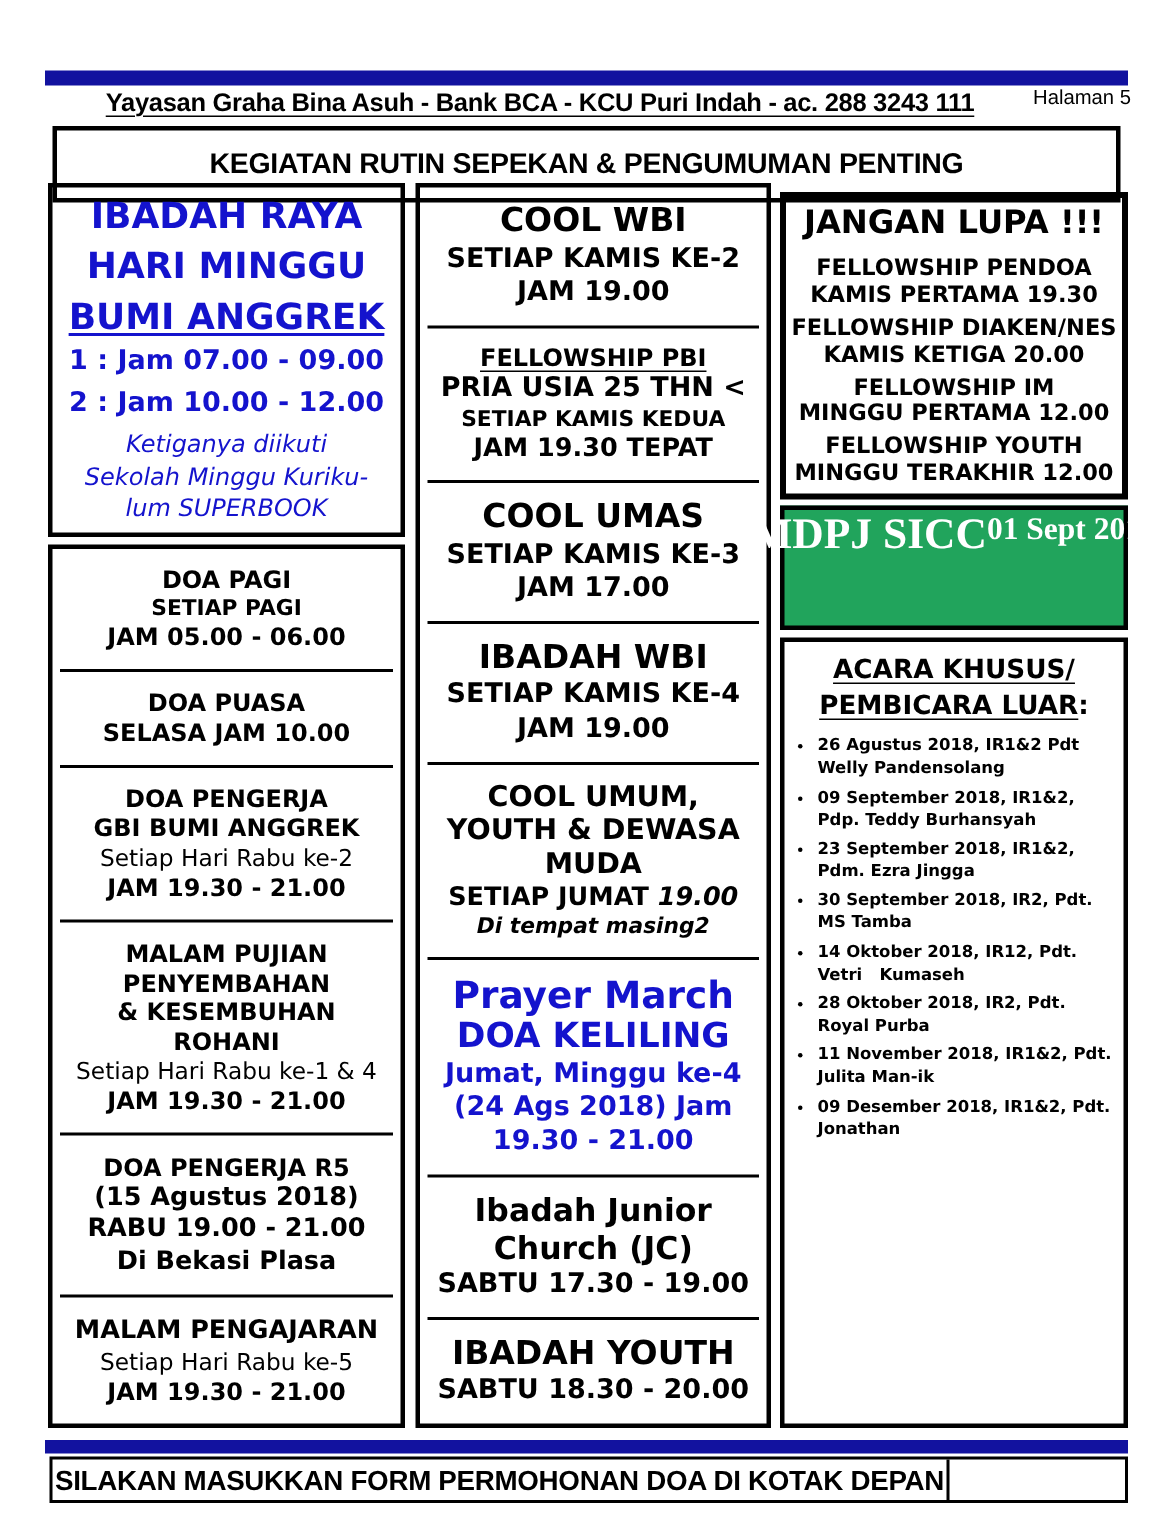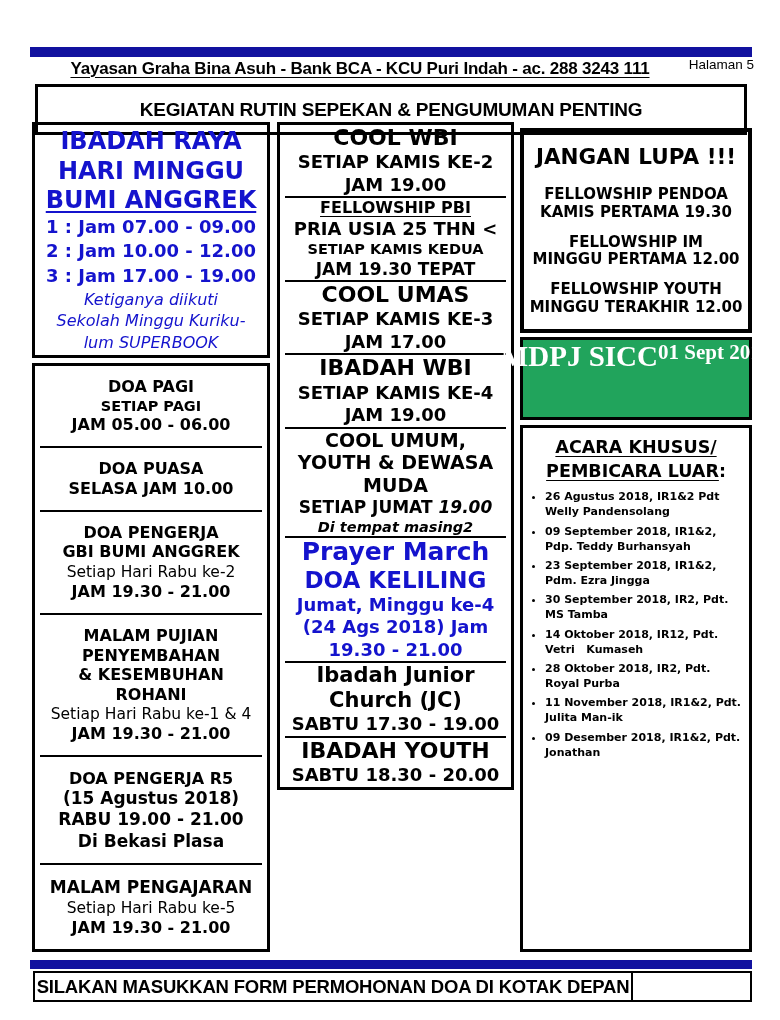--- a/index.html
+++ b/index.html
@@ -37,21 +37,21 @@
   .box{border:3px solid var(--ink);overflow:hidden;text-align:center;}
   .flexcol{display:flex;flex-direction:column;justify-content:space-evenly;}
   .div{border-top:2px solid var(--ink);margin:0 5px;height:0;}
   .i{font-style:italic;}
   .u{text-decoration:underline;text-underline-offset:3px;}
   .blue{color:var(--blue);}
   .nw{white-space:nowrap;}
   
   .left-top{left:32px;top:122px;width:238px;height:236px;color:var(--blue);}
   .left-bottom{left:32px;top:363px;width:238px;height:589px;}
-  .middle{left:277px;top:122px;width:237px;height:668px;}
+  .middle{left:277px;top:122px;width:237px;height:830px;}
   .right-top{left:520px;top:128px;width:232px;height:205px;border-width:4px;}
   .greenbox{
     left:520px;top:337px;width:232px;height:83px;border:3px solid var(--ink);
     background:var(--green);color:var(--green-text);
     font-family:"Liberation Serif", serif;font-weight:bold;text-align:center;
     display:flex;justify-content:center;line-height:1.15;
   }
   .right-bottom{left:520px;top:425px;width:232px;height:527px;text-align:left;}
   
   .t24{font-size:24px;line-height:1.18;font-weight:bold;}
@@ -103,21 +103,20 @@
 <div class="abs halaman">Halaman 5</div>
 
 <div class="abs titlebox">KEGIATAN RUTIN SEPEKAN &amp; PENGUMUMAN PENTING</div>
 
 <div class="abs box left-top flexcol">
   <div class="t24 blue nw">IBADAH RAYA</div>
   <div class="t24 blue nw">HARI MINGGU</div>
   <div class="t24 blue u nw">BUMI ANGGREK</div>
   <div class="t18 blue nw">1 : Jam 07.00 - 09.00</div>
   <div class="t18 blue nw">2 : Jam 10.00 - 12.00</div>
-  <div class="t18 blue nw">3 : Jam 17.00 - 19.00</div>
   <div>
     <div class="note16 blue">Ketiganya diikuti</div>
     <div class="note16 blue">Sekolah Minggu Kuriku-</div>
     <div class="note16 blue">lum SUPERBOOK</div>
   </div>
 </div>
 
 <div class="abs box left-bottom flexcol">
   <section>
     <div class="t20 nw">DOA PAGI</div>
@@ -212,20 +211,24 @@
     <div class="t22 nw">IBADAH YOUTH</div>
     <div class="t18 nw">SABTU 18.30 - 20.00</div>
   </section>
 </div>
 
 <div class="abs box right-top flexcol">
   <div class="jangan-title nw">JANGAN LUPA !!!</div>
   <div>
     <div class="fl-item nw">FELLOWSHIP PENDOA</div>
     <div class="fl-item nw">KAMIS PERTAMA 19.30</div>
+  </div>
+  <div>
+    <div class="fl-item nw">FELLOWSHIP DIAKEN/NES</div>
+    <div class="fl-item nw">KAMIS KETIGA 20.00</div>
   </div>
   <div>
     <div class="fl-item nw">FELLOWSHIP IM</div>
     <div class="fl-item nw">MINGGU PERTAMA 12.00</div>
   </div>
   <div>
     <div class="fl-item nw">FELLOWSHIP YOUTH</div>
     <div class="fl-item nw">MINGGU TERAKHIR 12.00</div>
   </div>
 </div>

